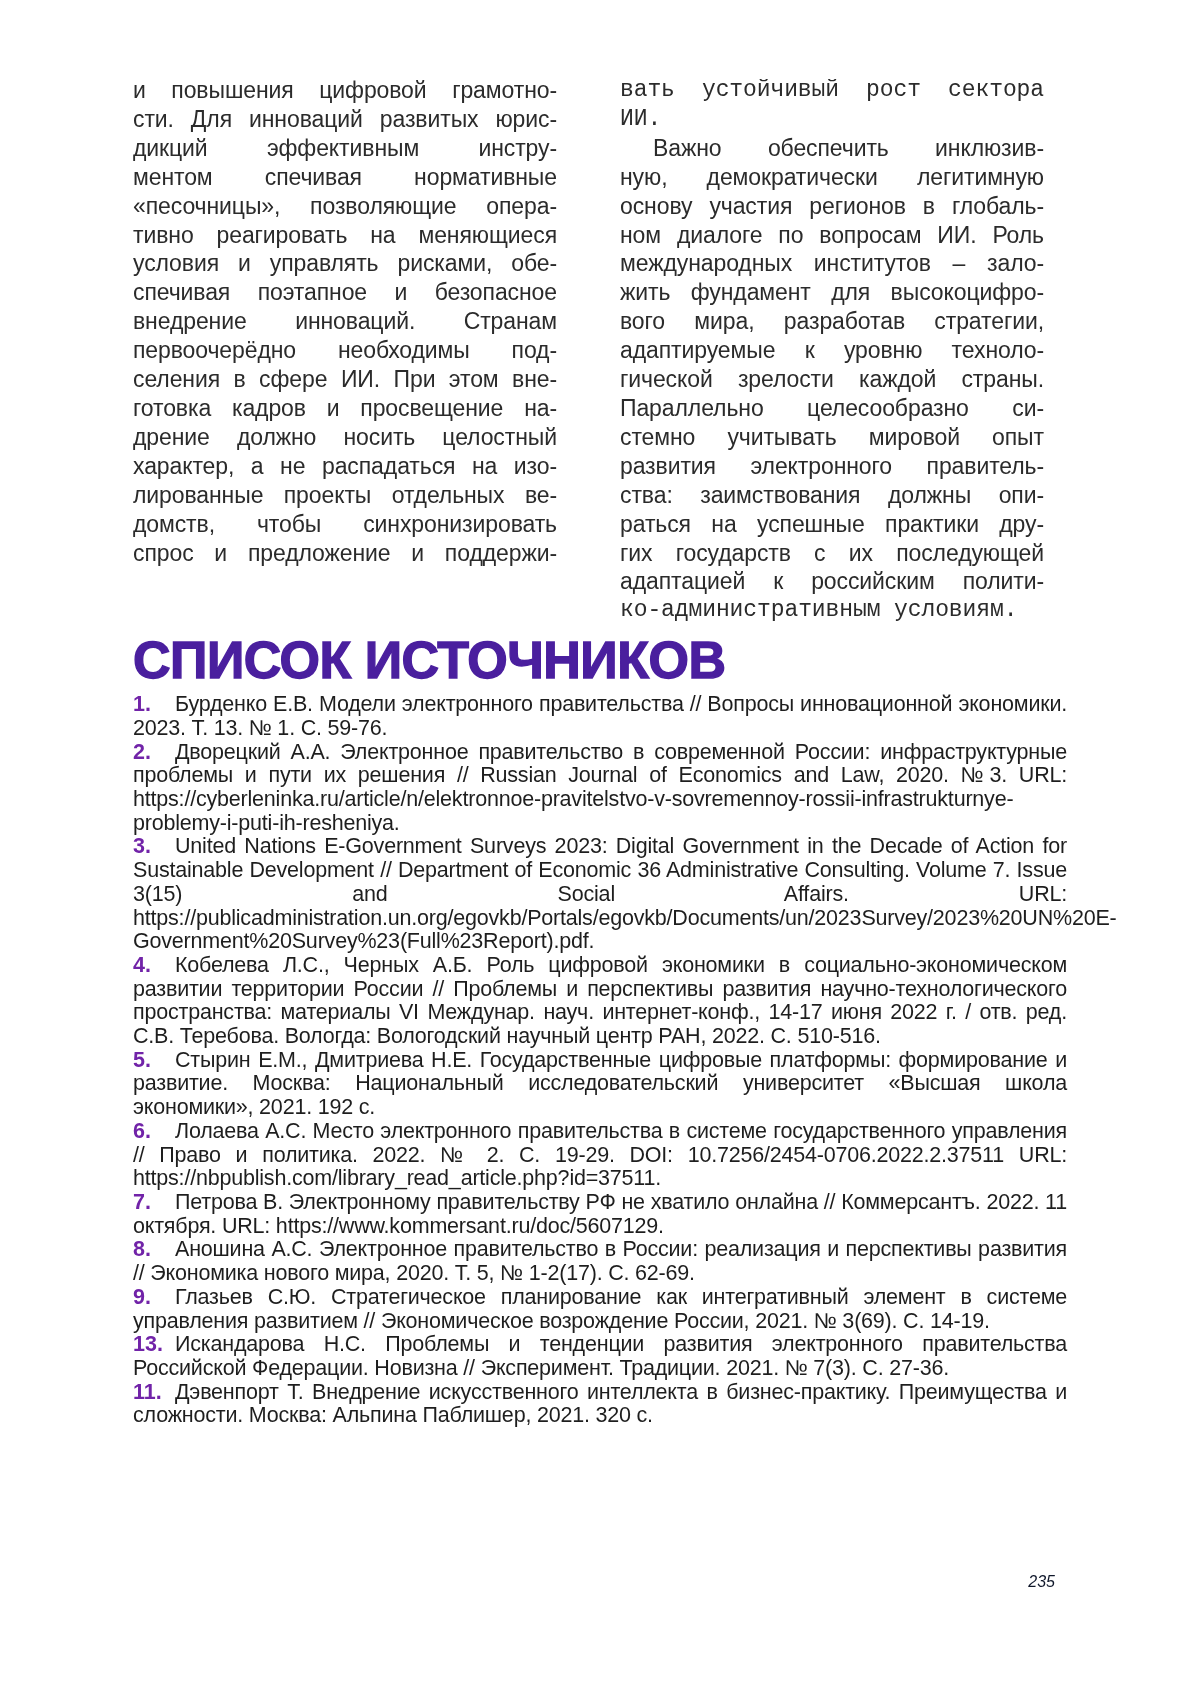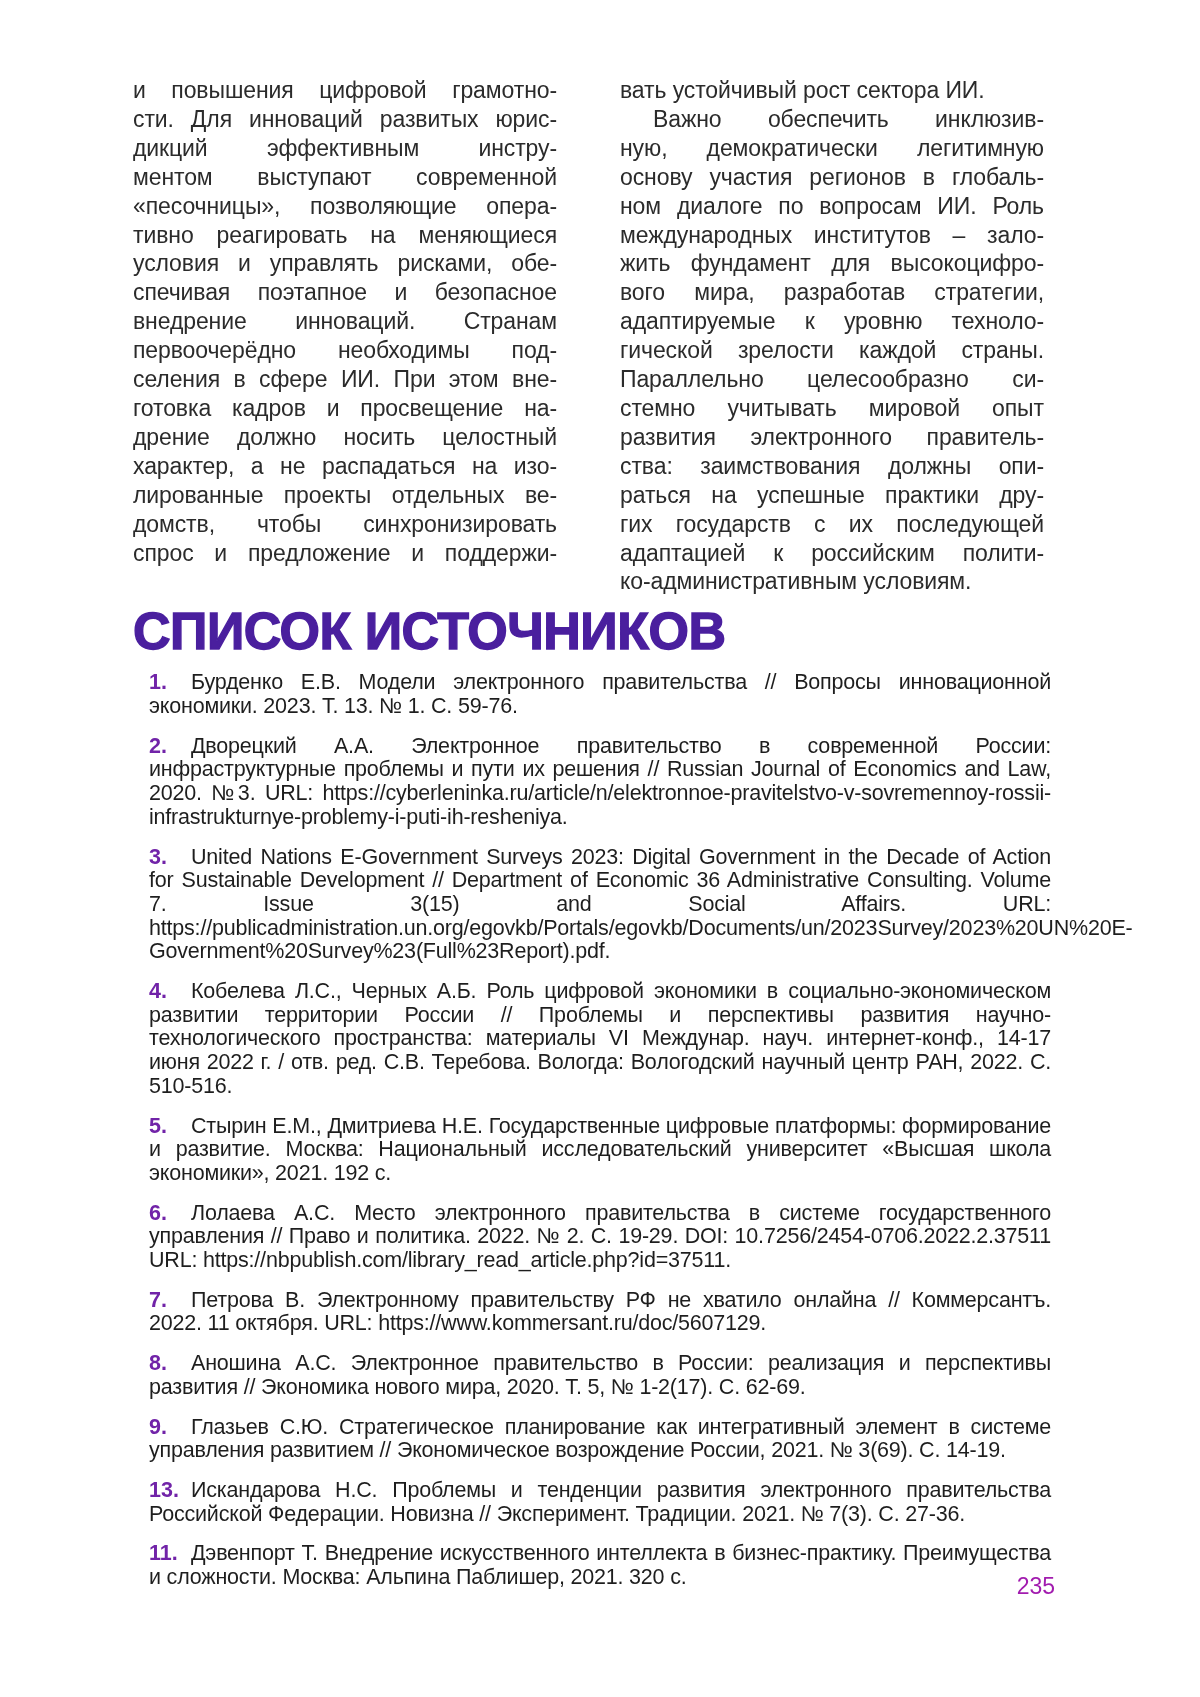--- a/index.html
+++ b/index.html
@@ -21,72 +21,73 @@
   .columns { display: flex; gap: 63px; }
   .col {
     flex: 0 0 424px;
     width: 424px;
     font-size: 23px;
     line-height: 28.9px;
     color: #2b2b2b;
     letter-spacing: -0.1px;
   }
   .line { text-align: justify; text-align-last: justify; }
-  .line.plain { text-align-last: left; }
+  .line.plain { text-align-last: left; font-family: Liberation Mono, monospace; }
   .line.indent { text-indent: 33px; }
   
   .sources-heading {
     margin: 12px 0 9px 0;
     font-size: 52px;
     line-height: 47px;
     font-weight: 800;
     letter-spacing: -0.5px;
     color: var(--accent, #4a1f9e);
     -webkit-text-stroke: 1.4px var(--accent, #4a1f9e);
   }
   
   .refs {
     font-size: 21.5px;
     line-height: 23.7px;
     color: #1e1e1e;
     letter-spacing: -0.2px;
   }
-  .ref { margin: 16px; text-align: justify; }
+  .ref { margin: 0; text-align: justify; }
   .ref-num {
     display: inline-block;
     min-width: 31px;
     font-weight: 700;
     color: var(--num, #7123a8);
     margin-right: 11px;
     letter-spacing: 0;
   }
   .page-number {
     position: absolute;
     right: 137px;
     top: 1573px;
-    font-size: 23px;
-    color: #a21caf;
+    font-size: 16px;
+    color: #0f172a;
+    font-style: italic;
   }
 </style>
 </head>
 <body>
 
 <div class="page">
   <main class="content">
 
     <section class="columns">
       <div class="col">
 
           <div class="line">и повышения цифровой грамотно-</div>
 
           <div class="line">сти. Для инноваций развитых юрис-</div>
 
           <div class="line">дикций эффективным инстру-</div>
 
-          <div class="line">ментом выступают современной</div>
+          <div class="line">ментом спечивая нормативные</div>
 
           <div class="line">«песочницы», позволяющие опера-</div>
 
           <div class="line">тивно реагировать на меняющиеся</div>
 
           <div class="line">условия и управлять рисками, обе-</div>
 
           <div class="line">спечивая поэтапное и безопасное</div>
 
           <div class="line">внедрение инноваций. Странам</div>

